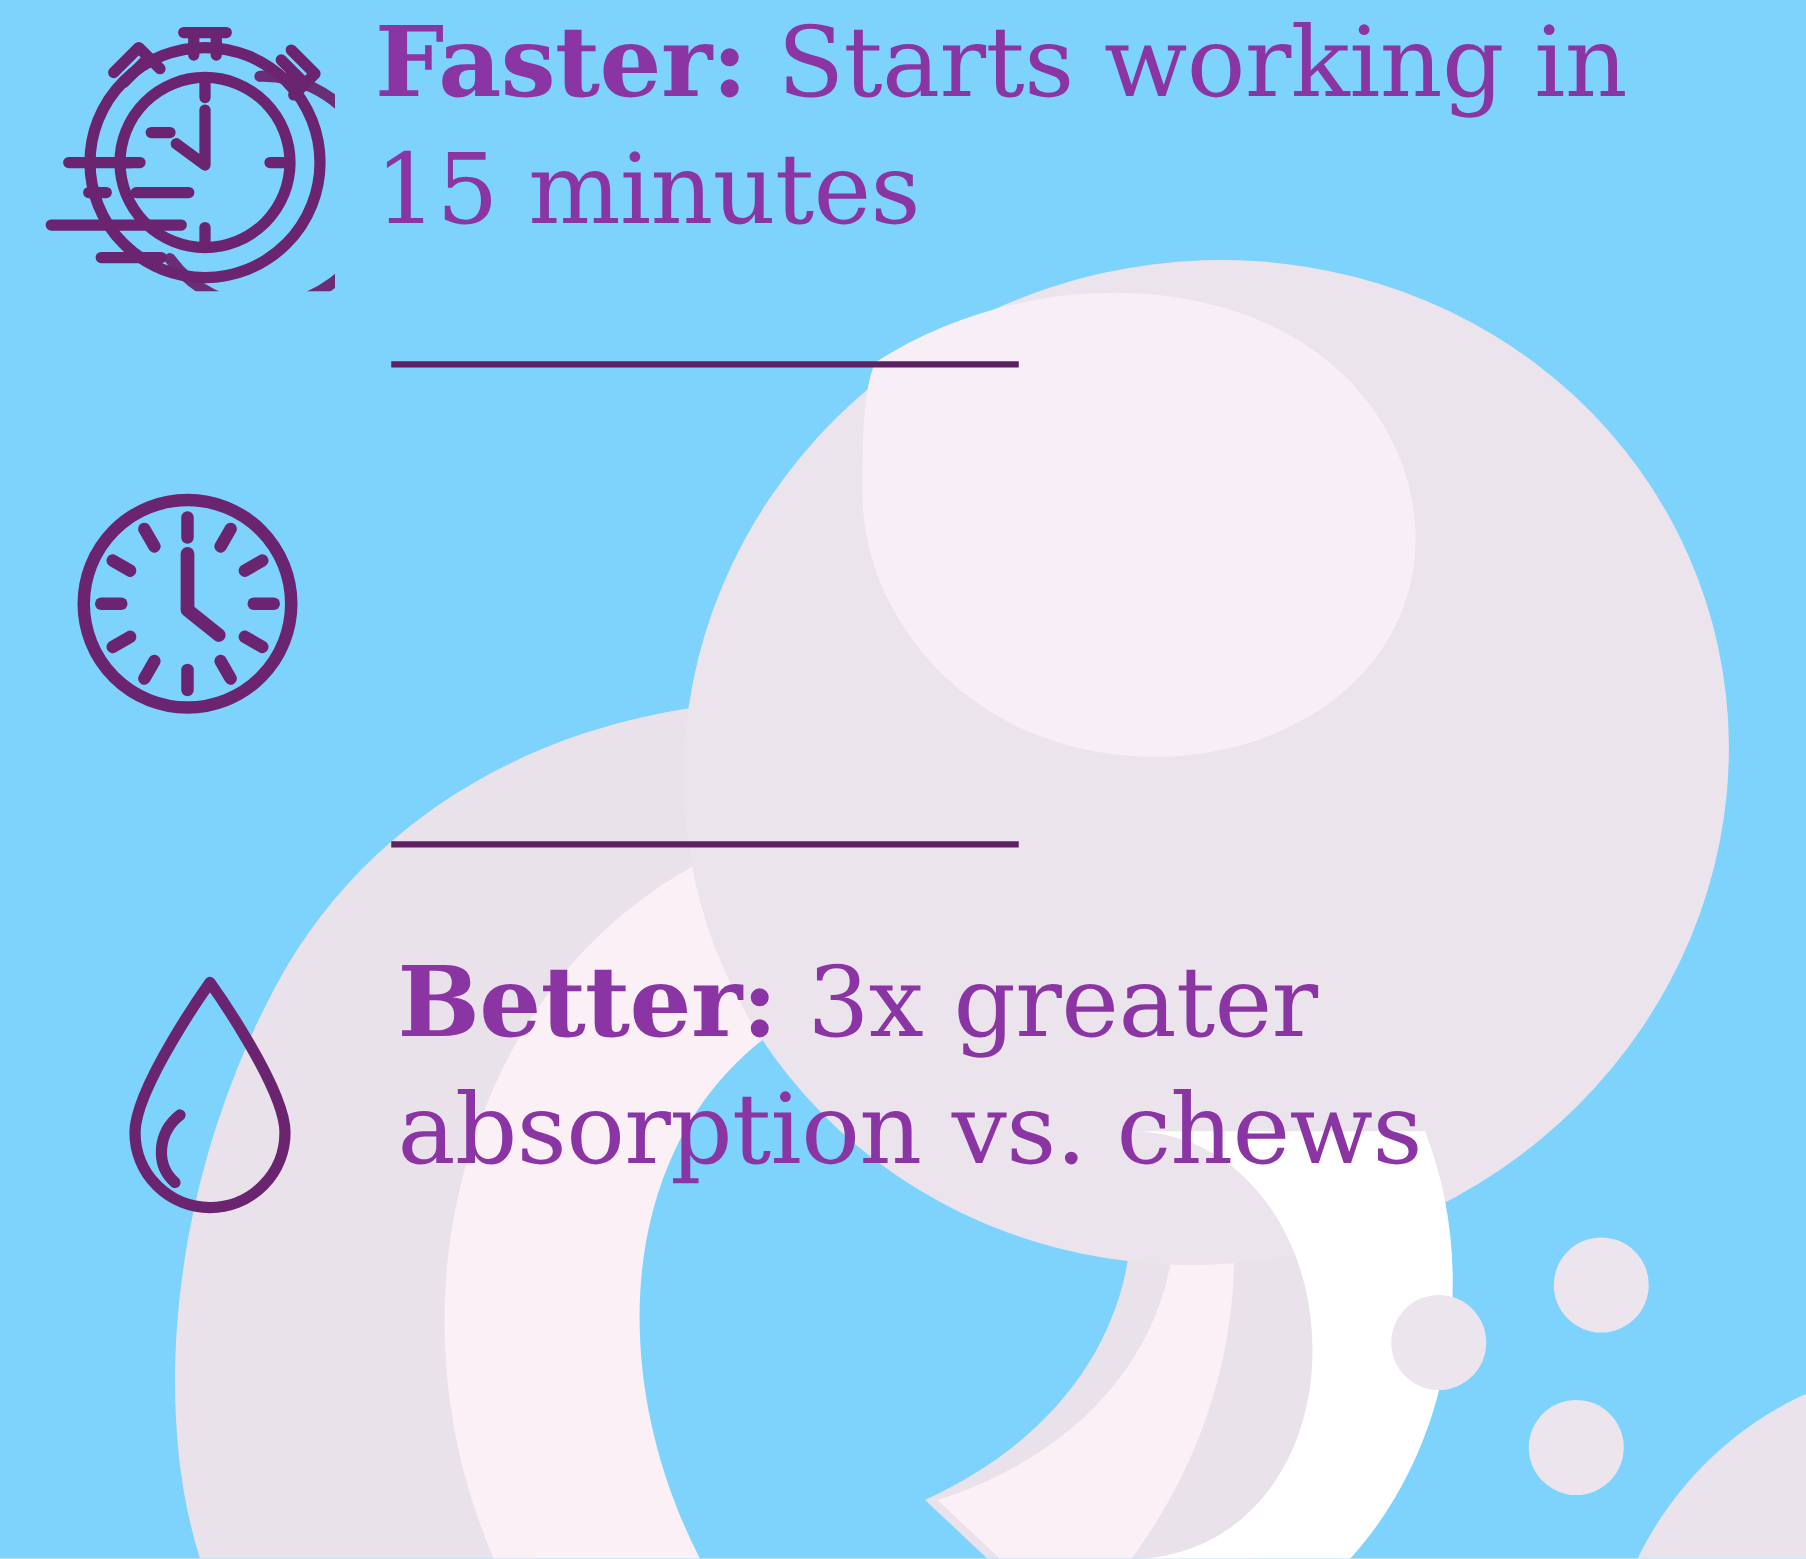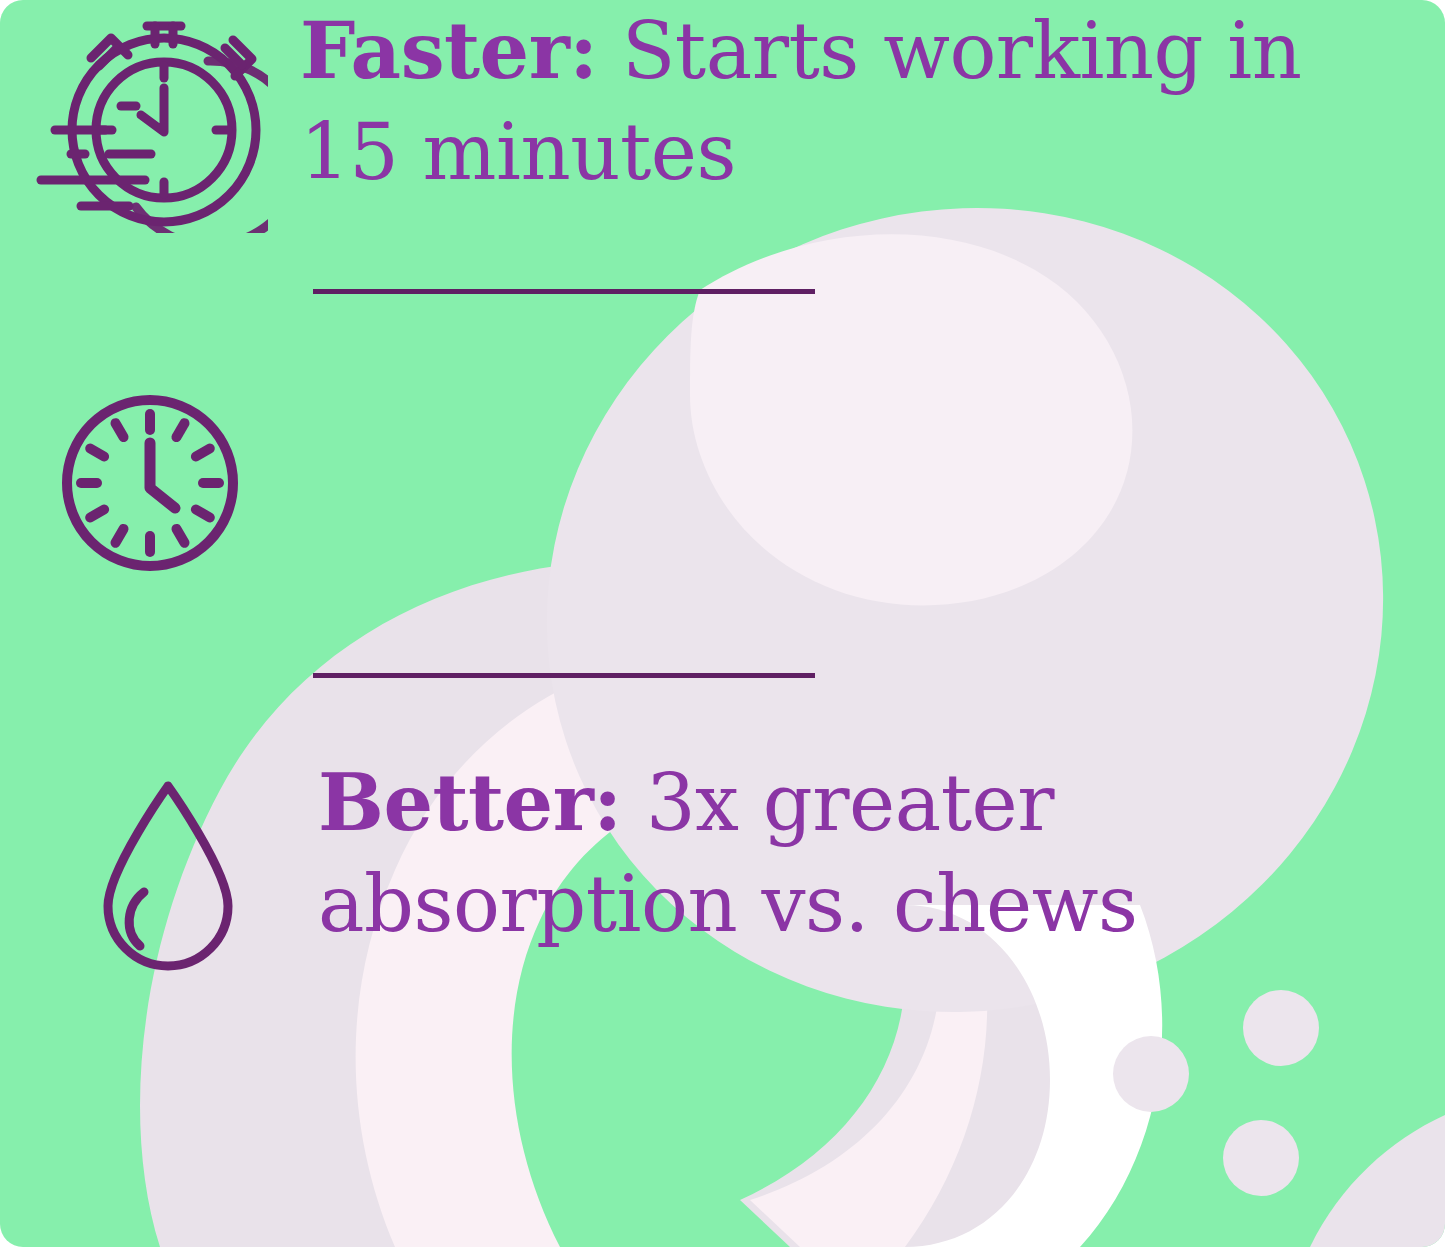--- a/index.html
+++ b/index.html
@@ -7,23 +7,22 @@
     padding: 0;
     background: #ffffff;
   }
   body {
     font-family: "DejaVu Serif", serif;
   }
   #infographic {
     position: relative;
     width: 1445px;
     height: 1247px;
-    background: #86efac;
+    background: #7dd3fc;
     overflow: hidden;
-    border-radius: 23px;
   }
 
   
   .bg-layer {
     position: absolute;
     inset: 0;
     width: 1445px;
     height: 1247px;
     pointer-events: none;
   }

